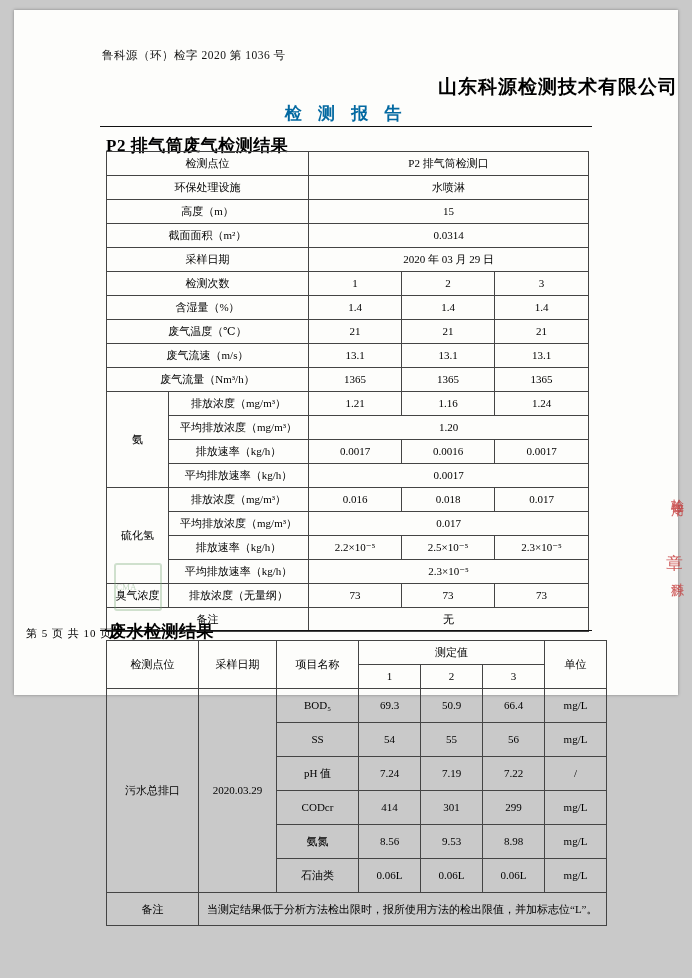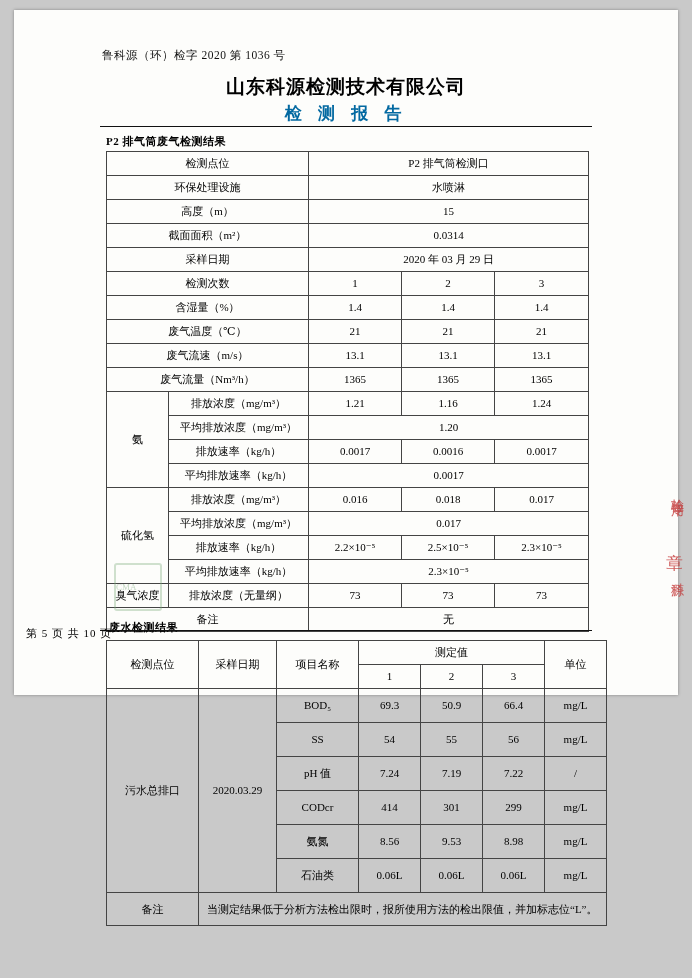--- a/index.html
+++ b/index.html
@@ -32,21 +32,21 @@
     left: 88px;
     top: 38px;
     font-size: 11.5px;
     letter-spacing: 0.5px;
     color: #111;
   }
   .company-title {
     position: absolute;
     left: 0; right: 0;
     top: 64px;
-    text-align: center;
+    text-align: right;
     font-size: 19px;
     font-weight: bold;
     letter-spacing: 1px;
     color: #000;
   }
   .report-title {
     position: absolute;
     left: 0; right: 0;
     top: 92px;
     text-align: center;
@@ -57,21 +57,21 @@
   }
   .title-rule {
     position: absolute;
     left: 86px;
     right: 86px;
     top: 116px;
     border-bottom: 1.6px solid #111;
   }
   .section-label {
     position: absolute;
-    font-size: 11px;
+    font-size: 17px;
     font-weight: bold;
     color: #000;
     letter-spacing: 0.5px;
     text-align: right;
   }
   #label-gas { left: 92px; top: 124px; }
   #label-water { left: 95px; top: 610px; }
 
   table.grid {
     position: absolute;

